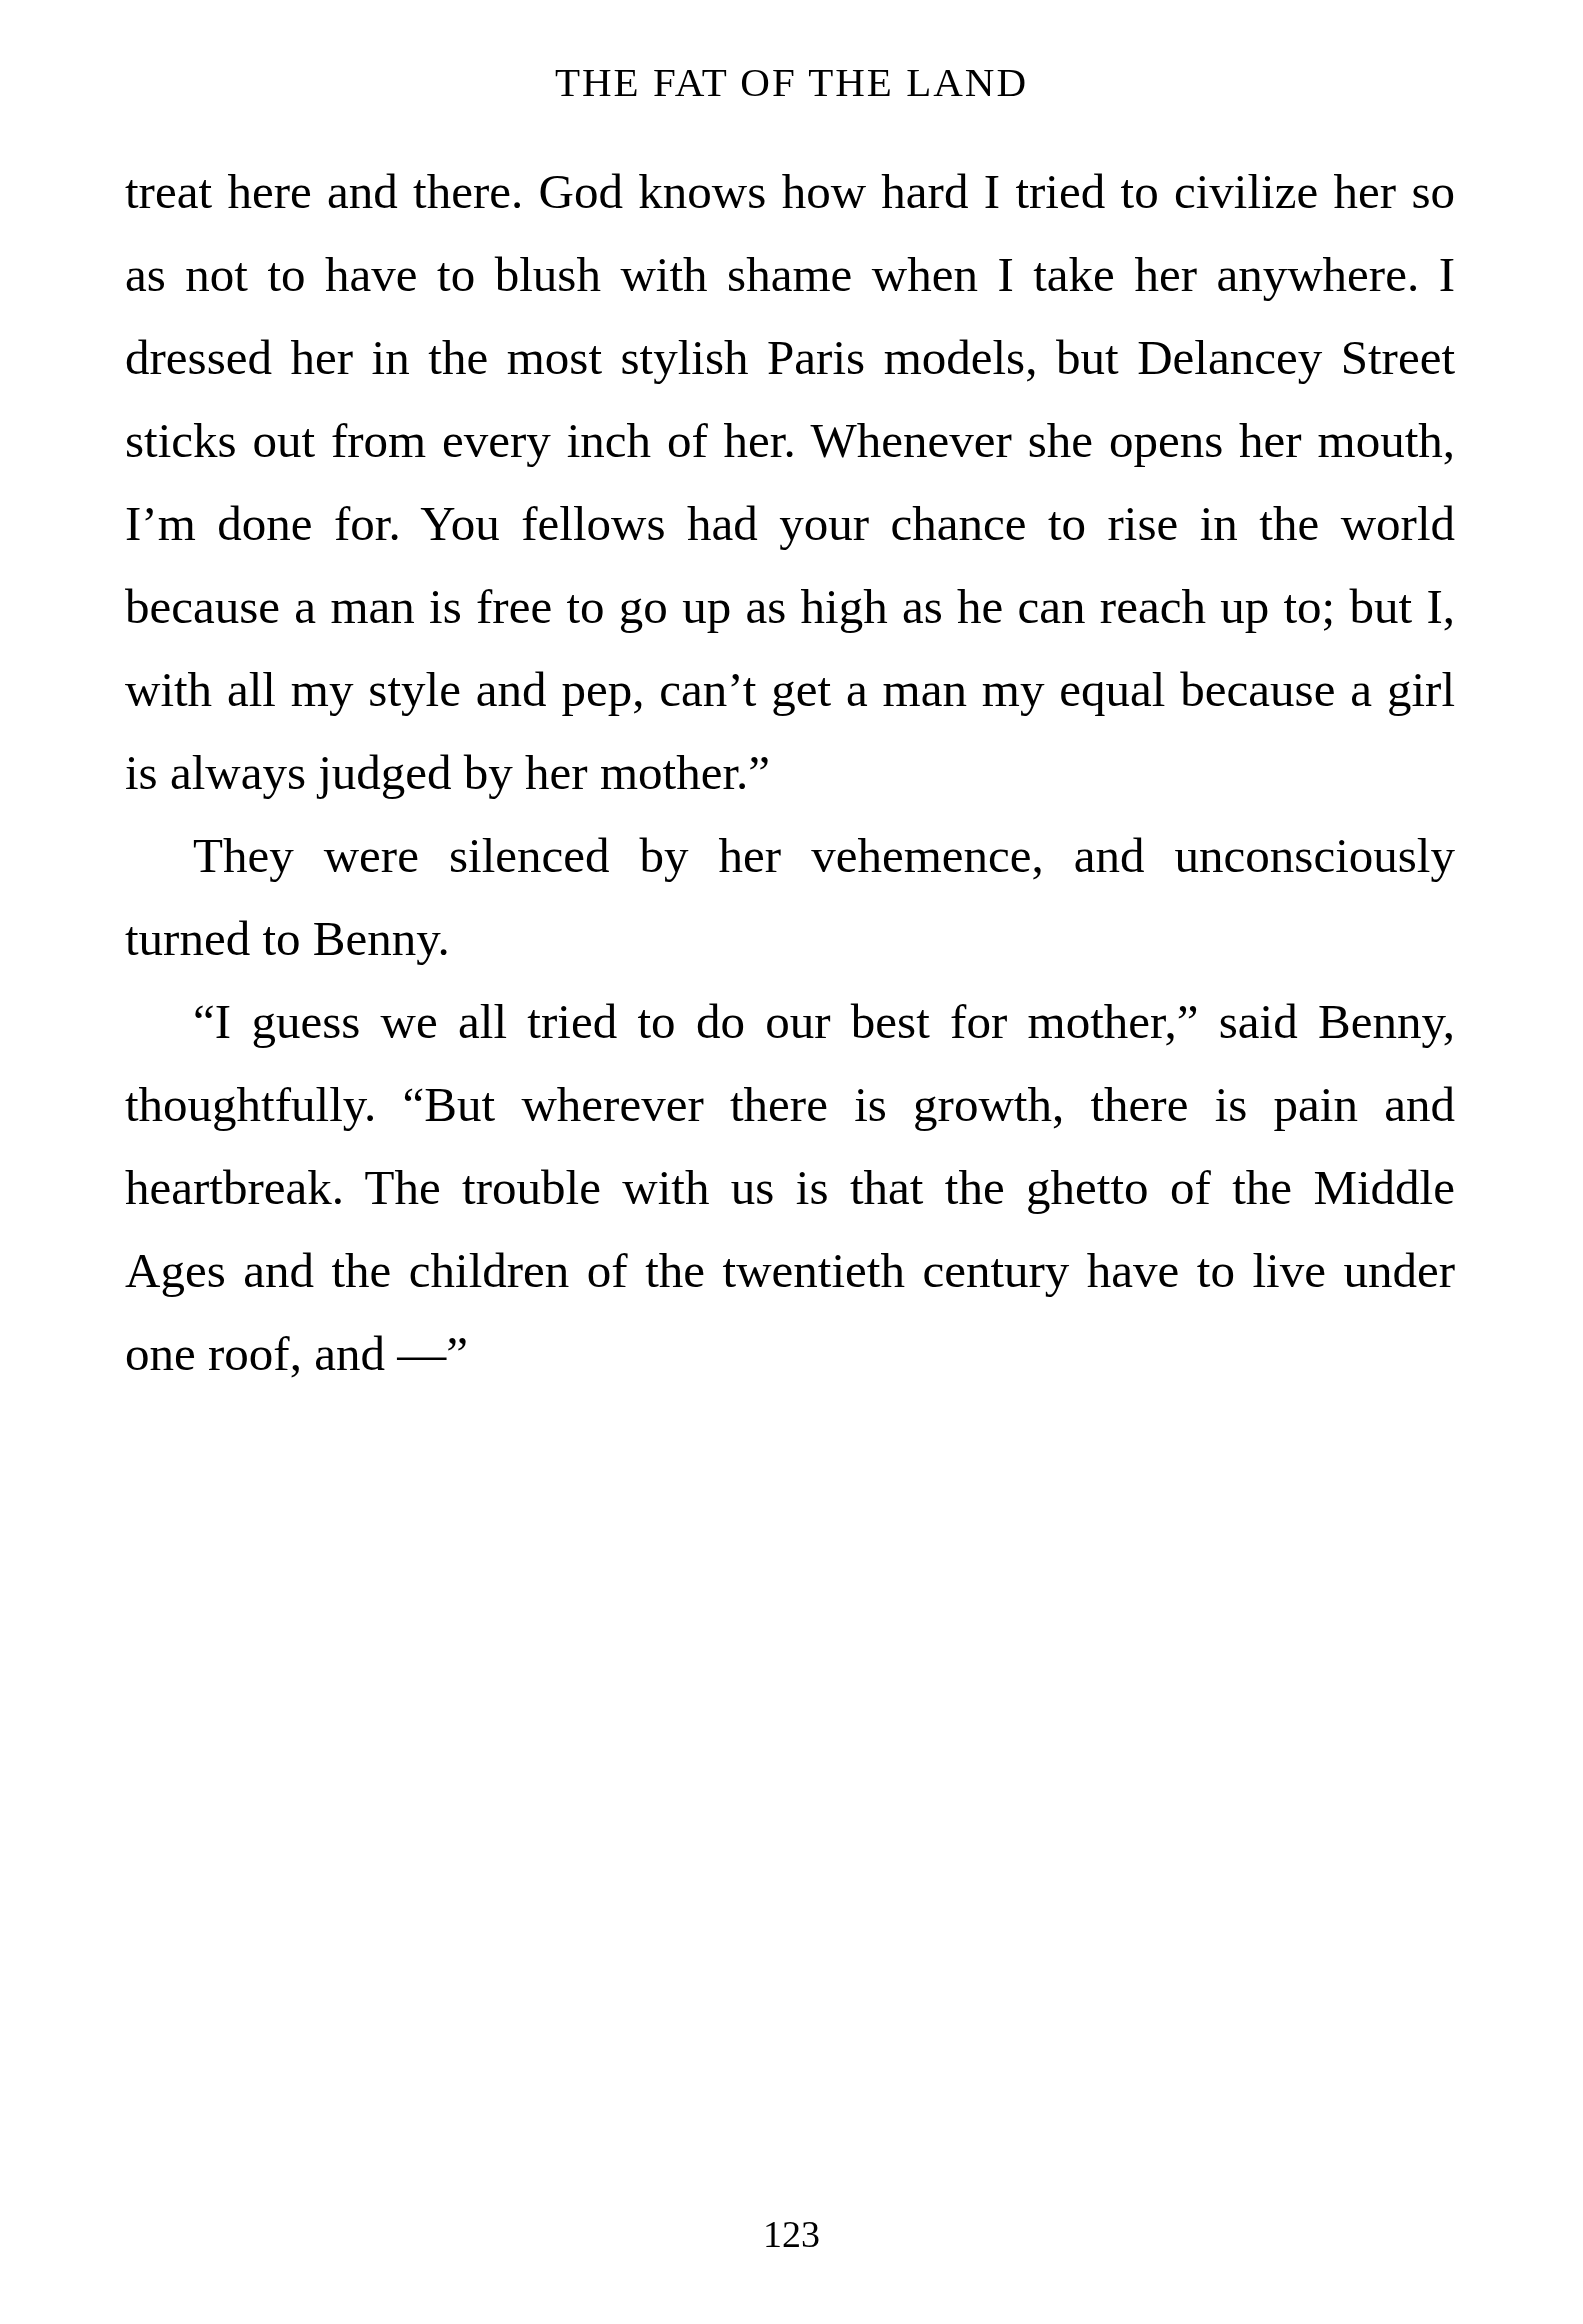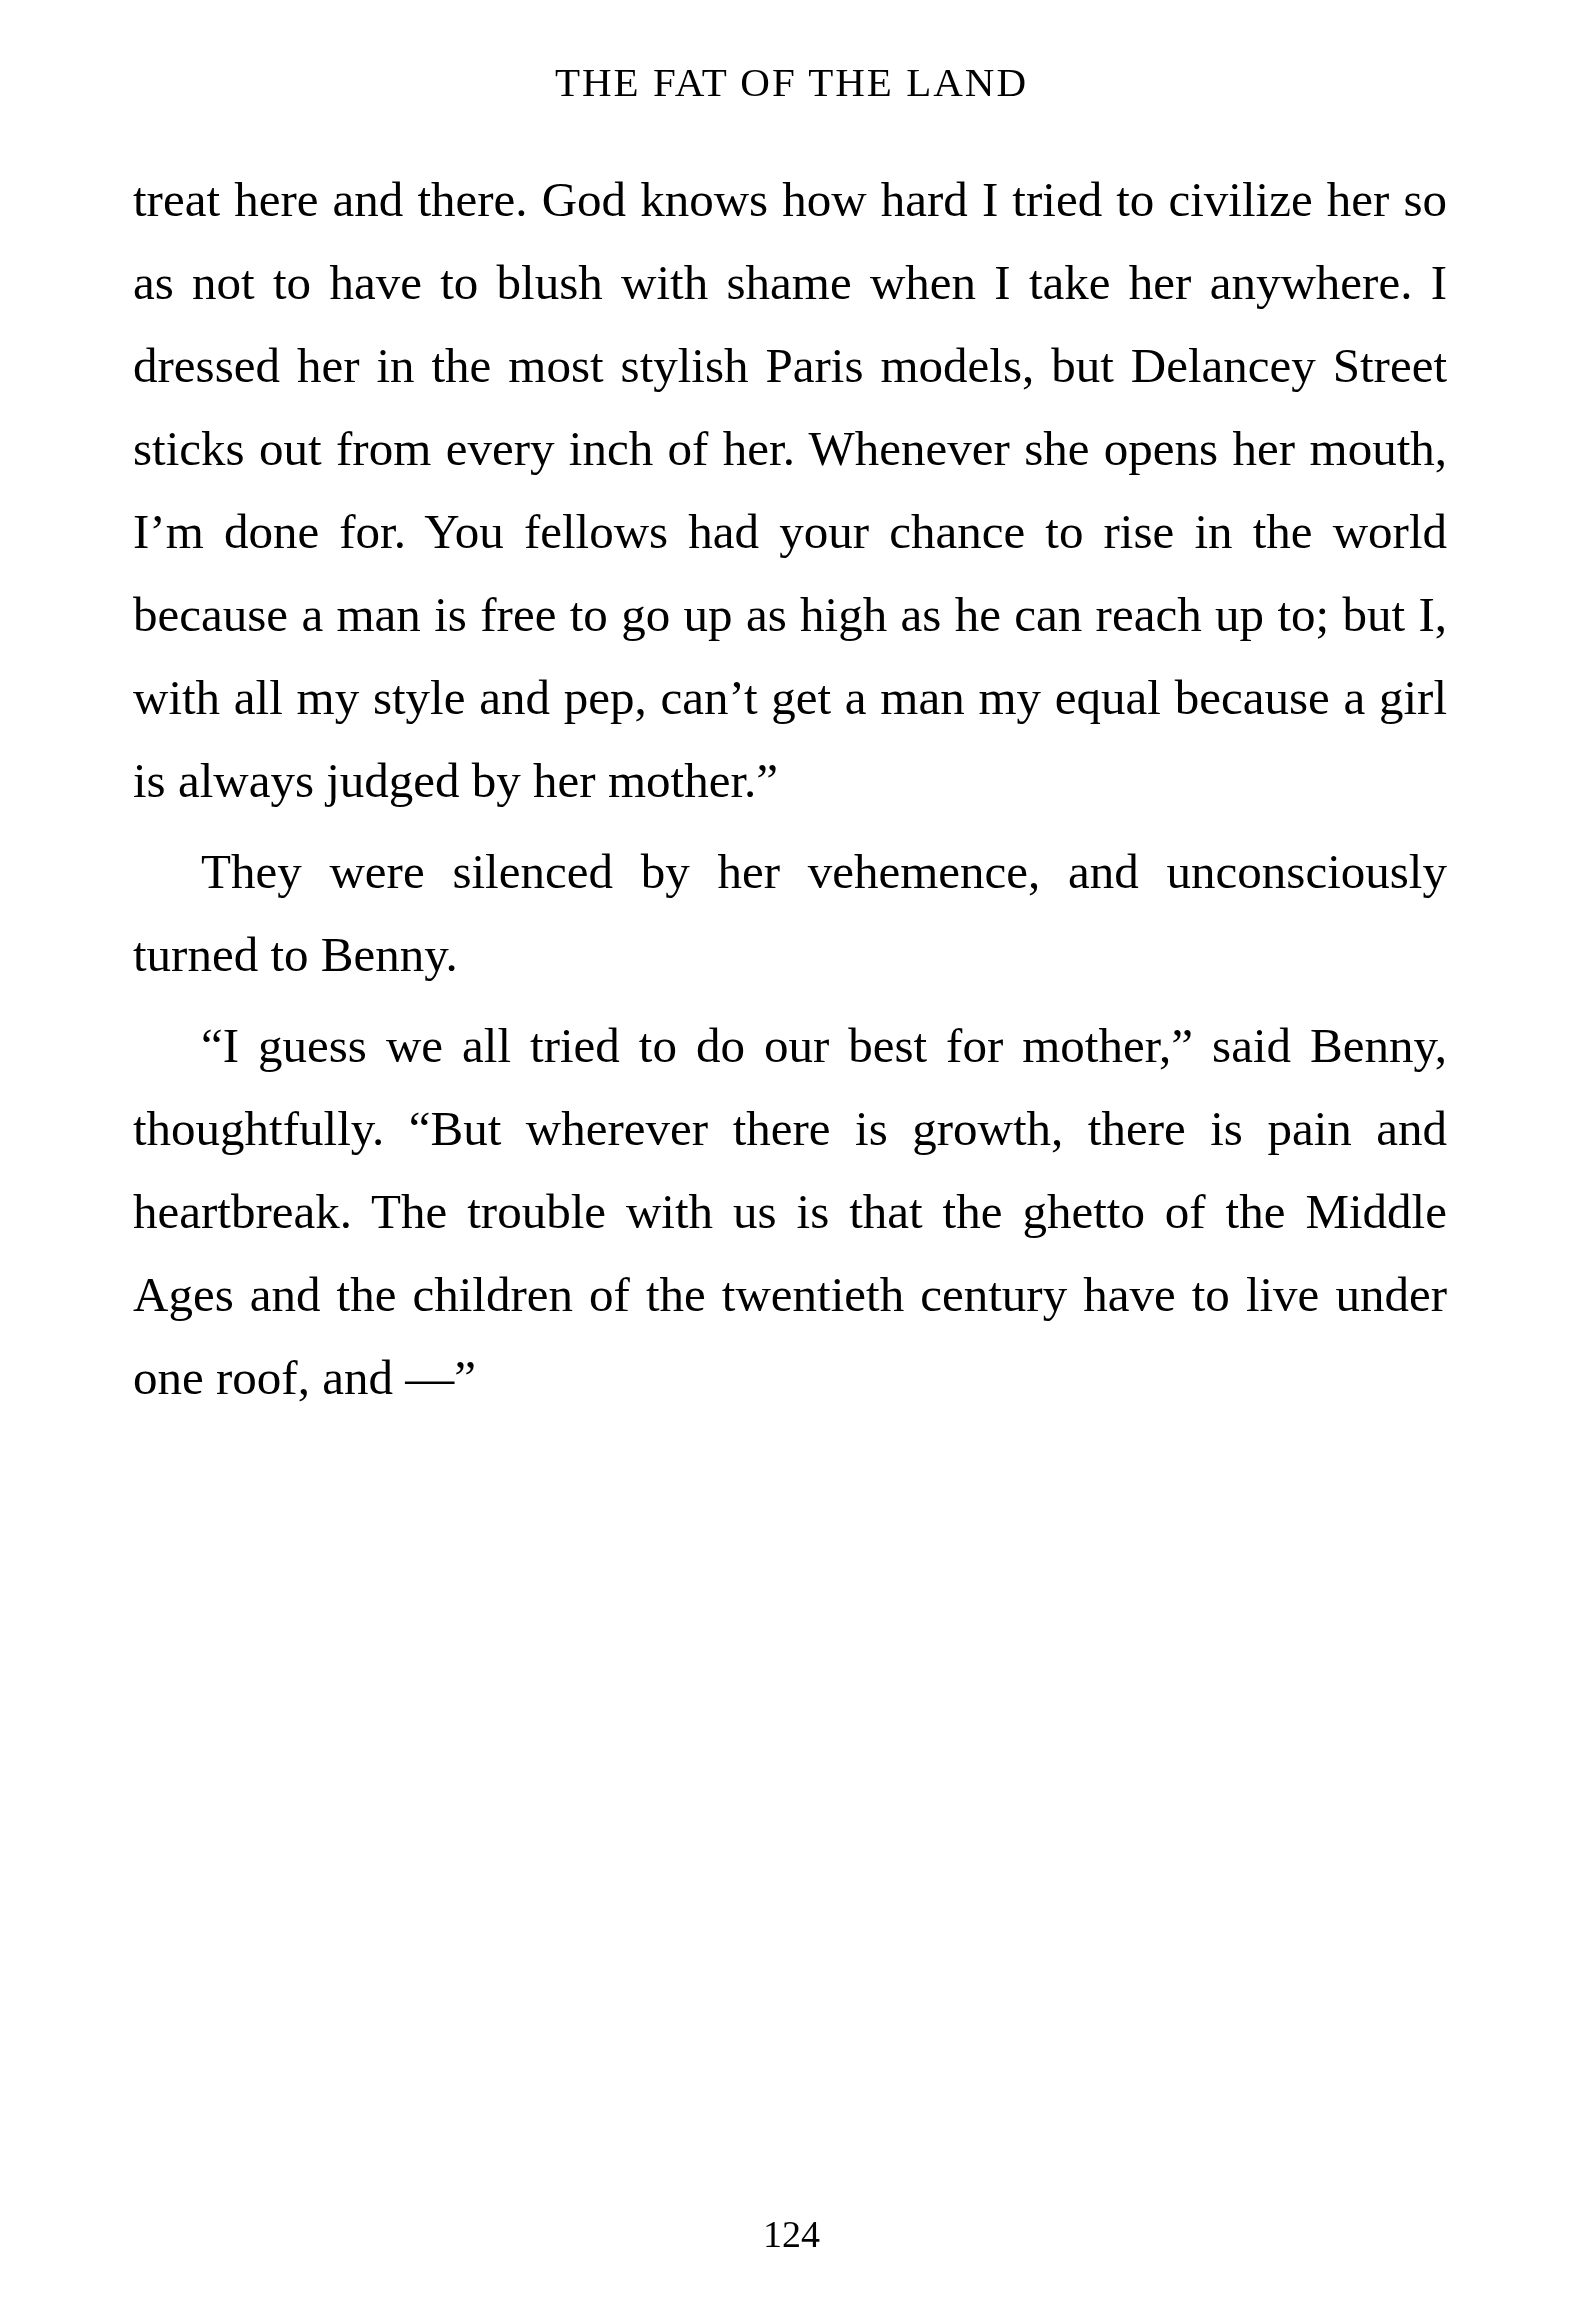--- a/index.html
+++ b/index.html
@@ -31,21 +31,21 @@
     position: absolute;
     top: 150px;
     left: 125px;
     width: 1330px;
     font-size: 49px;
     line-height: 83px;
     text-align: justify;
     text-justify: inter-word;
   }
   .body-text p {
-    margin: 8px;
+    margin: 0;
   }
   .body-text p.indent {
     text-indent: 68px;
   }
   .body-text p:last-child {
     
   }
   .folio {
     position: absolute;
     bottom: 68px;
@@ -61,15 +61,15 @@
 <div class="page">
 
   <div class="running-head">THE FAT OF THE LAND</div>
 
   <div class="body-text">
     <p>treat here and there. God knows how hard I tried to civilize her so as not to have to blush with shame when I take her anywhere. I dressed her in the most stylish Paris models, but Delancey Street sticks out from every inch of her. Whenever she opens her mouth, I’m done for. You fellows had your chance to rise in the world because a man is free to go up as high as he can reach up to; but I, with all my style and pep, can’t get a man my equal because a girl is always judged by her mother.”</p>
     <p class="indent">They were silenced by her vehemence, and unconsciously turned to Benny.</p>
     <p class="indent">“I guess we all tried to do our best for mother,” said Benny, thoughtfully. “But wherever there is growth, there is pain and heartbreak. The trouble with us is that the ghetto of the Middle Ages and the children of the twentieth century have to live under one roof, and —”</p>
   </div>
 
-  <div class="folio">124</div>
+  <div class="folio">123</div>
 
 </div>
 
 </body></html>

